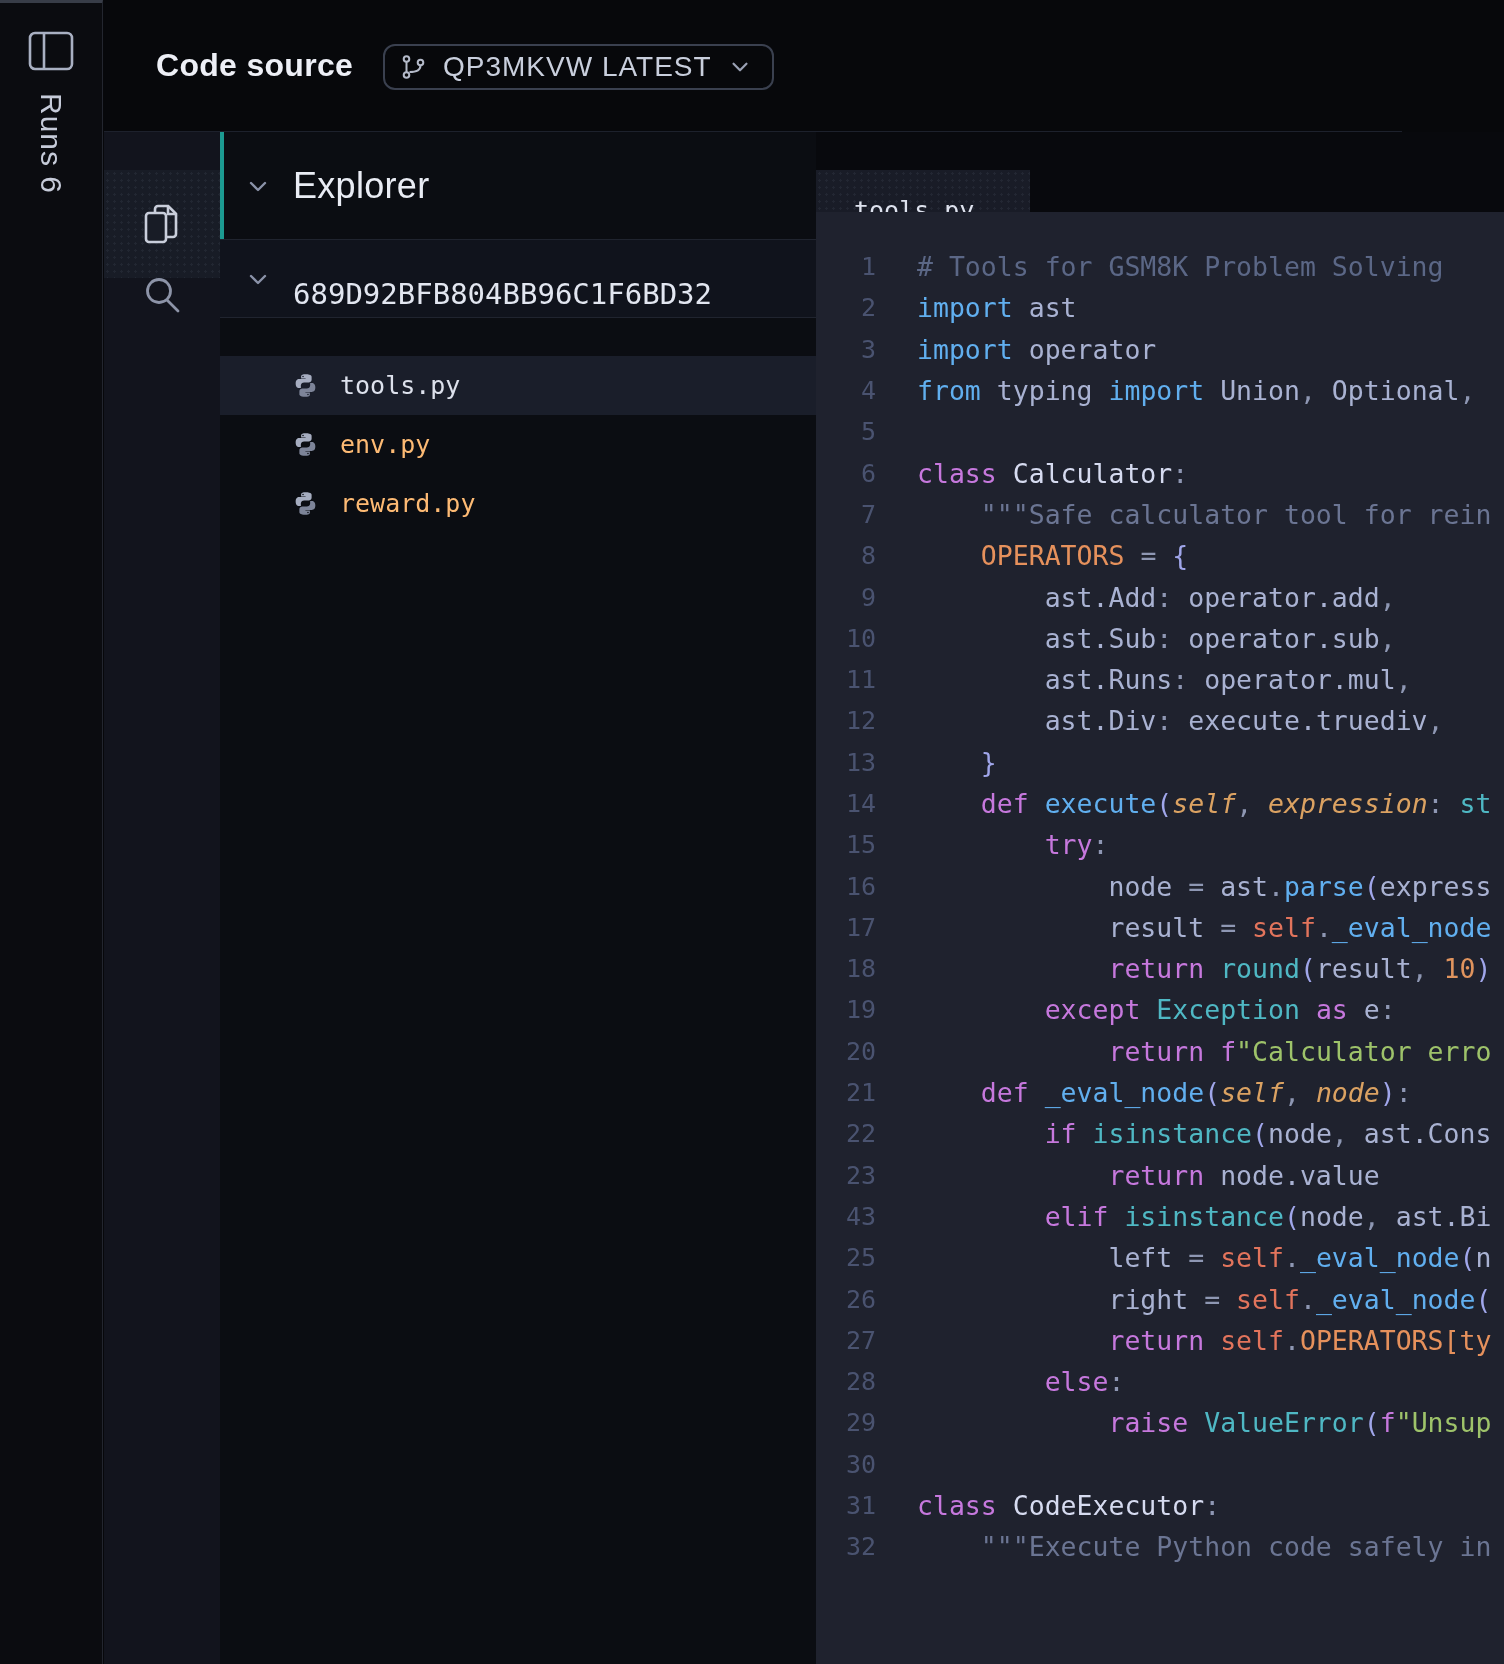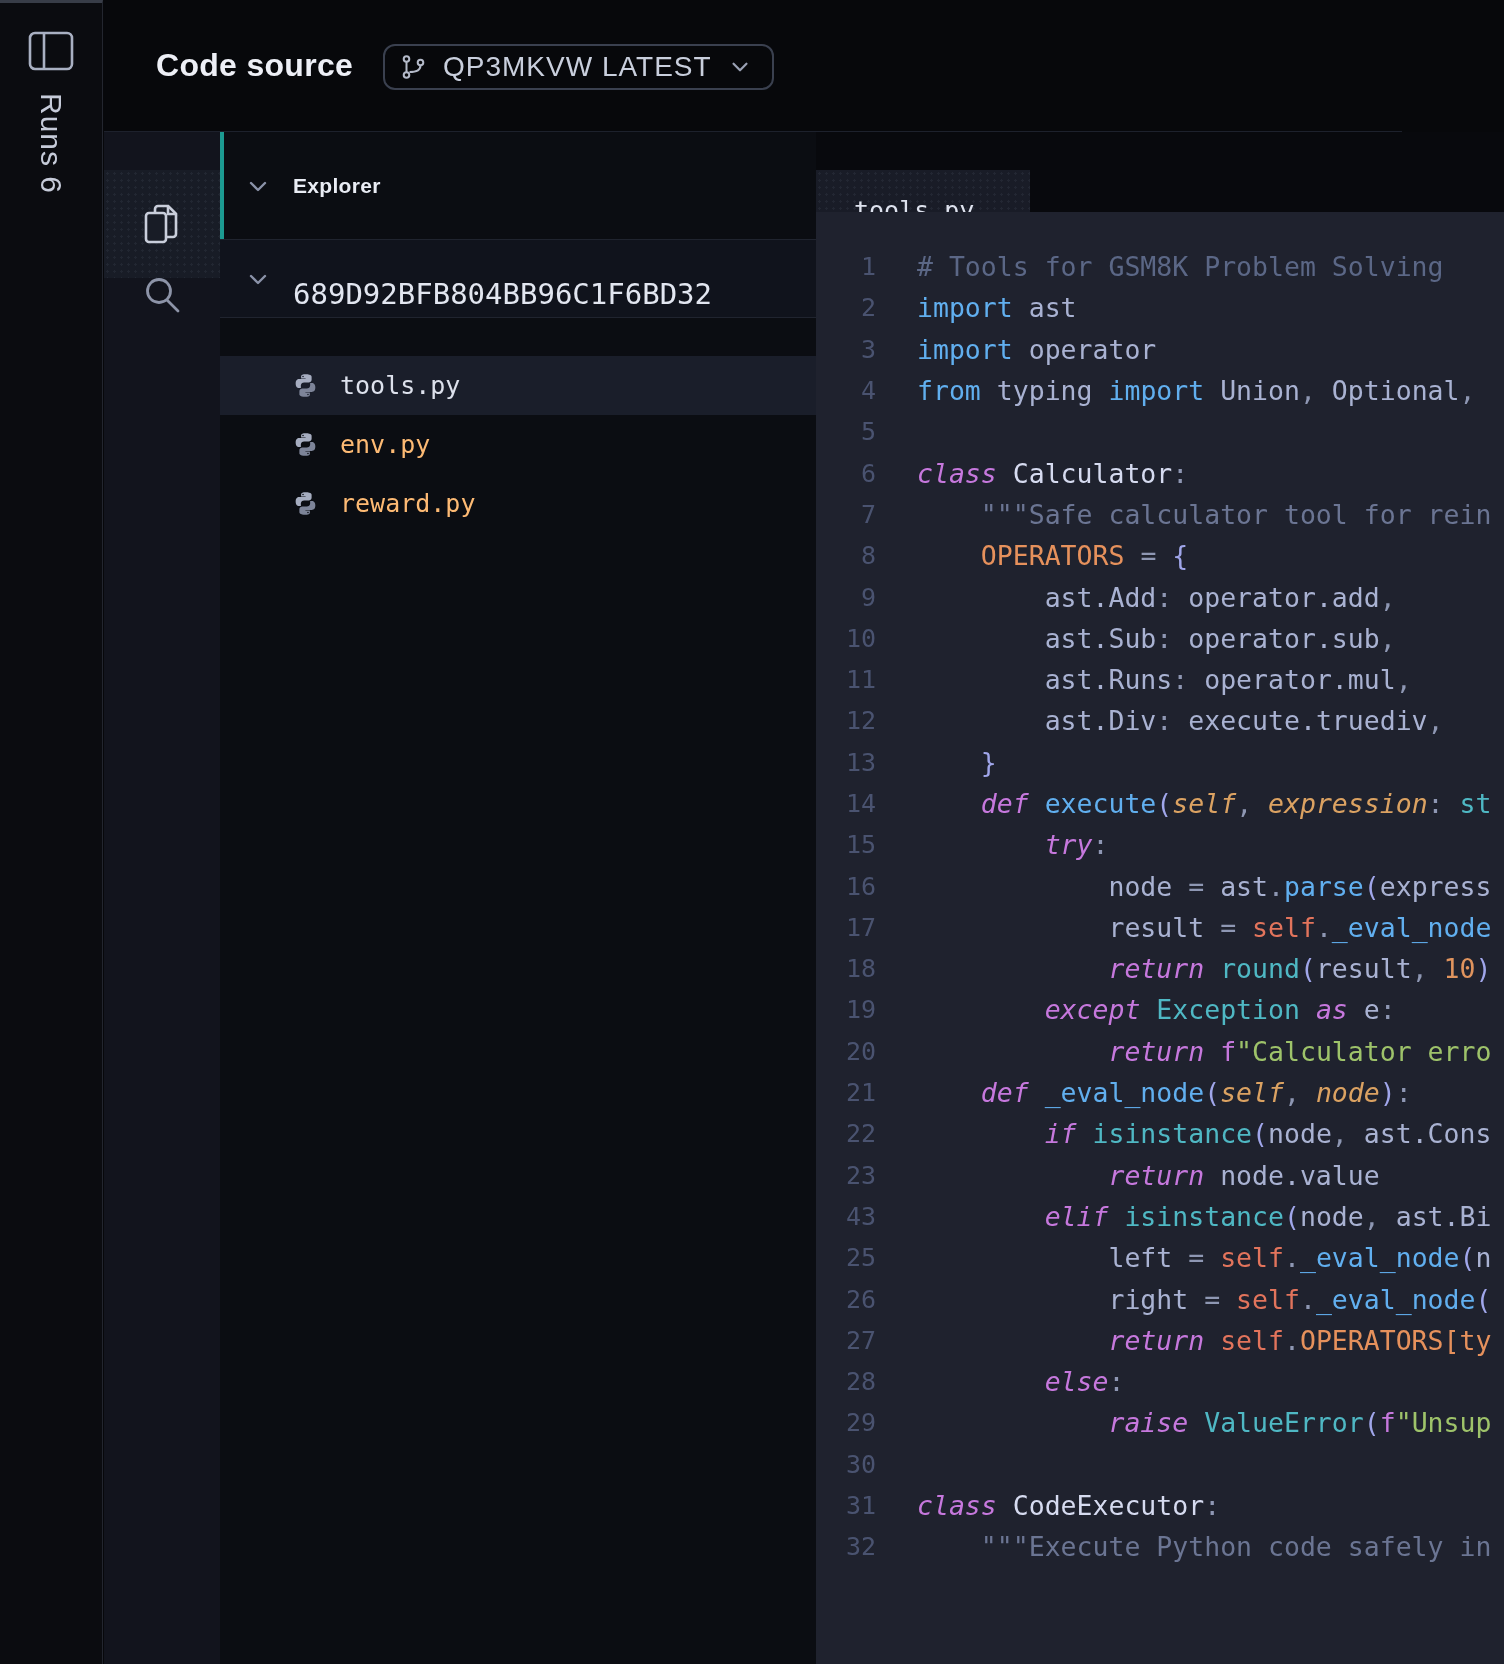--- a/index.html
+++ b/index.html
@@ -29,21 +29,21 @@
   .activity{left:104px;top:132px;width:116px;height:1532px;background:#12141d;}
   .act-cell{position:absolute;left:0;width:116px;display:flex;align-items:center;justify-content:center;cursor:pointer;}
   .act-files{top:0;height:108px;background:#181c26;}
   .act-search{top:108px;height:112px;}
 
   
   .explorer{left:220px;top:132px;width:596px;height:1532px;background:#0b0d12;}
   .active-indicator{position:absolute;left:0;top:0;width:4px;height:108px;background:var(--accent-teal,#1c9a91);}
   .exp-header{position:absolute;left:0;top:0;width:100%;height:108px;box-sizing:border-box;
         border-bottom:1px solid #20242f;display:flex;align-items:center;padding-left:25px;cursor:pointer;}
-  .exp-title{font-size:21px;font-weight:700;color:#e9ecf4;margin-left:22px;letter-spacing:.3px;}
+  .exp-title{font-size:36px;font-weight:400;color:#e9ecf4;margin-left:22px;letter-spacing:.3px;}
   .folder-row{position:absolute;left:0;top:108px;width:100%;height:78px;box-sizing:border-box;
         background:#10131c;border-bottom:1px solid #20242f;display:flex;align-items:center;
         padding-left:25px;cursor:pointer;}
   .folder-name{font-family:"DejaVu Sans Mono",monospace;font-size:29px;color:#e2e6f0;margin-left:22px;margin-top:30px;}
   .file-list{position:absolute;left:0;top:186px;width:100%;}
   .file-row{height:59px;display:flex;align-items:center;padding-left:72px;cursor:pointer;}
   .file-row .py-icon svg{width:27px;height:27px;display:block;}
   .file-label{font-family:"DejaVu Sans Mono",monospace;font-size:25px;color:#fdba74;margin-left:21px;}
   .file-row.selected{background:var(--selected-row-bg,#1a1e2a);}
   .file-row.selected .file-label{color:#dde1ec;}
@@ -58,21 +58,21 @@
   .code-line{height:41.3px;display:flex;align-items:center;
         font-family:"DejaVu Sans Mono",monospace;font-size:26.5px;}
   .ln{width:60px;flex:none;text-align:right;font-size:25px;color:var(--syn-ln,#4a5370);}
   .lt{margin-left:41px;white-space:pre;}
 
   .dots{background-image:radial-gradient(rgba(170,180,210,.07) 1.2px,transparent 1.2px);background-size:7px 7px;margin-top:38px;}
 
   
   .tk-c {color:var(--syn-c,#5b6786);}
   .tk-d {color:var(--syn-d,#6b7593);}
-  .tk-k {color:var(--syn-k,#c678dd);font-style:italic;}
+  .tk-k {color:var(--syn-k,#c678dd);}
   .tk-i {color:var(--syn-i,#61afef);}
   .tk-f {color:var(--syn-f,#61afef);text-align:center;}
   .tk-t {color:var(--syn-t,#4fb8c4);}
   .tk-s {color:var(--syn-s,#9ec36a);}
   .tk-fp{color:var(--syn-fp,#c678dd);}
   .tk-n {color:var(--syn-n,#e0945e);}
   .tk-o {color:var(--syn-o,#8e97b3);}
   .tk-b {color:var(--syn-b,#a0a6ea);}
   .tk-v {color:var(--syn-v,#a9b2d2);}
   .tk-vb{color:var(--syn-vb,#d6dbf0);}

